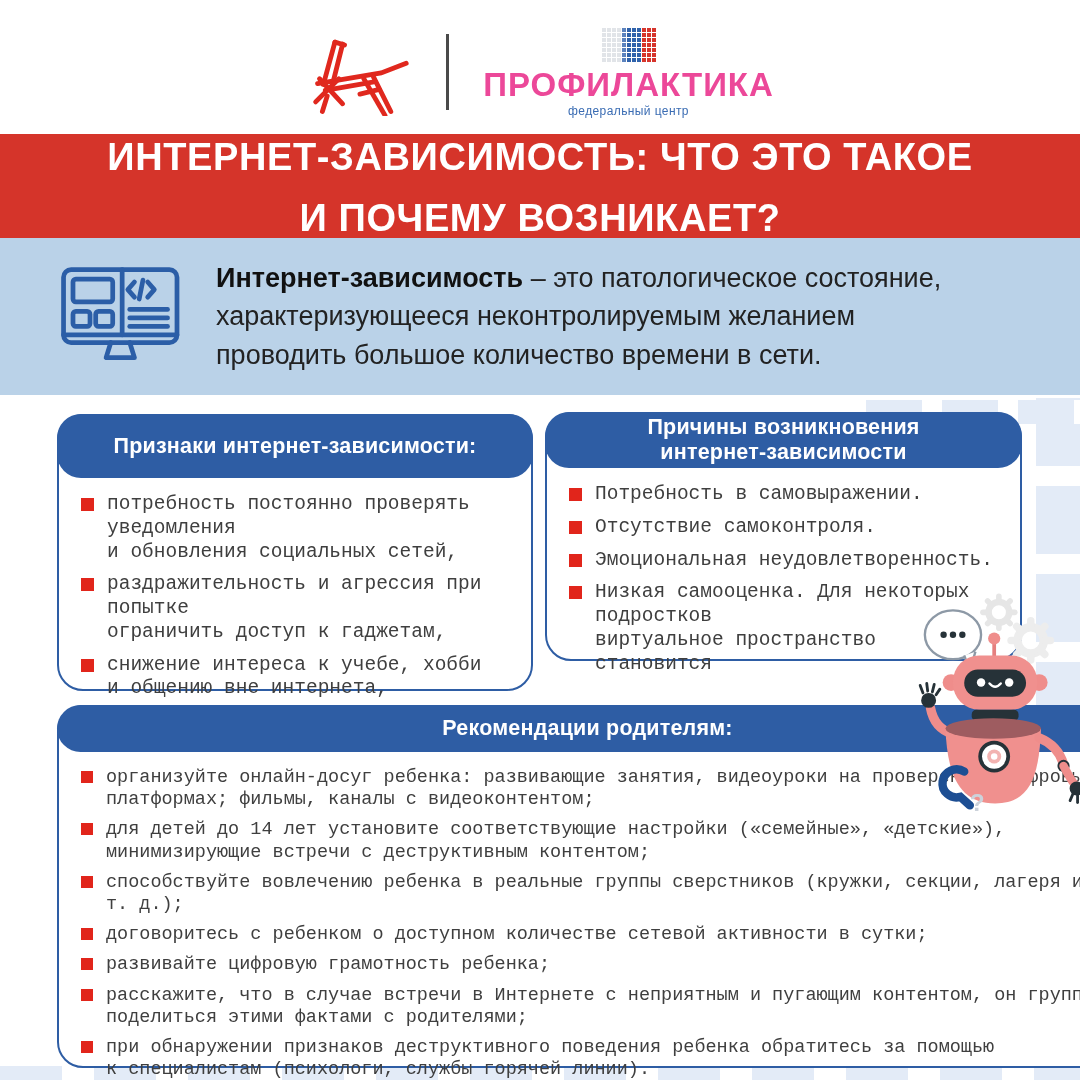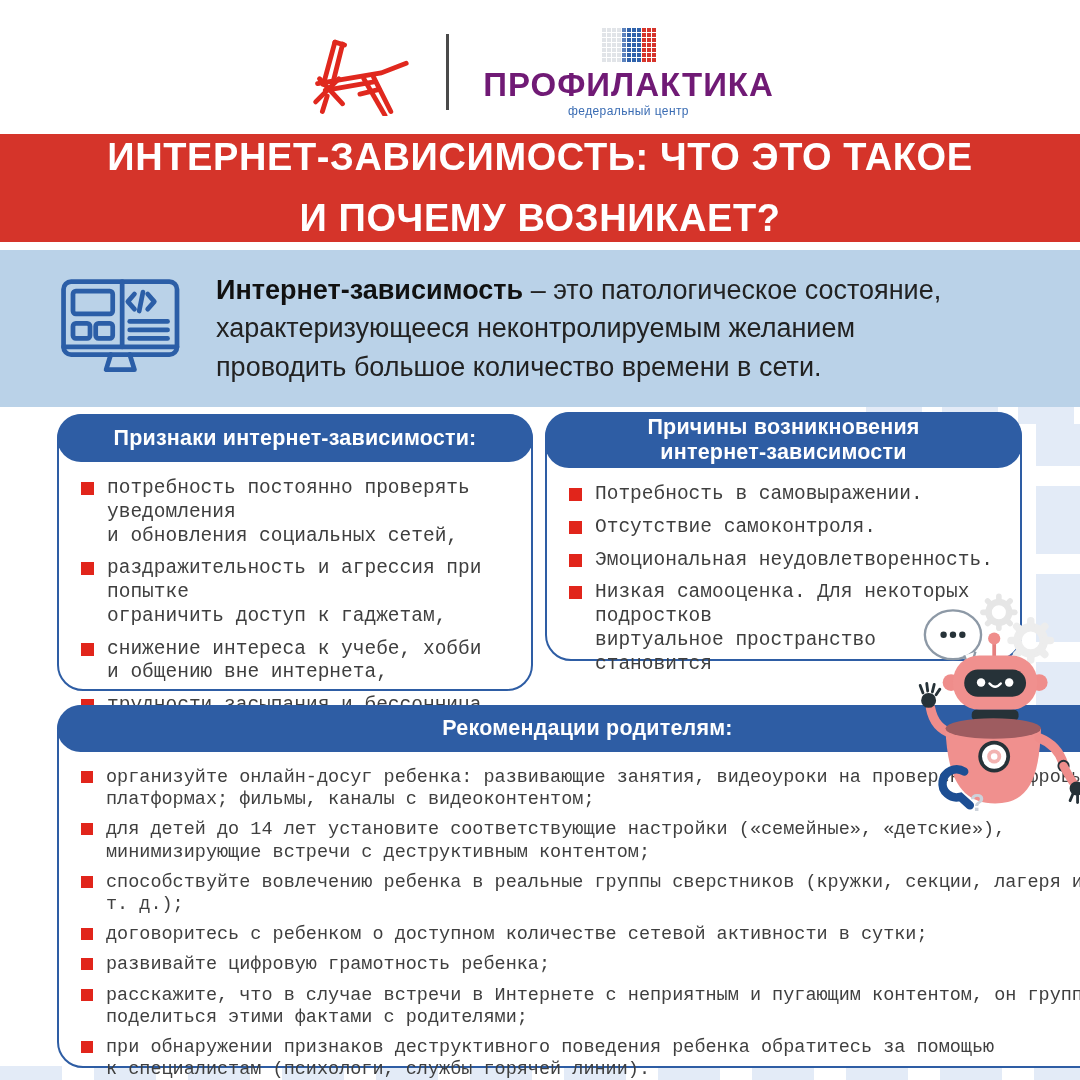--- a/index.html
+++ b/index.html
@@ -15,39 +15,39 @@
   .tile-row-bottom{position:absolute;left:0;top:1066px;width:1080px;height:14px;
     background:repeating-linear-gradient(90deg,#e3ebf7 0 62px,#ffffff 62px 94px);}
   
   .logo-row{position:absolute;top:16px;left:0;width:1080px;height:112px;
     display:flex;align-items:center;justify-content:center;gap:34px;z-index:2;}
   .chair-icon{width:106px;height:88px;flex:none;}
   .logo-divider{width:3px;height:76px;background:#4a4a4a;flex:none;}
   .logo-block{display:flex;flex-direction:column;align-items:center;}
   .pixel-grid{display:grid;grid-template-columns:repeat(11,4px);grid-auto-rows:4px;gap:1px;margin-bottom:6px;}
   .pixel-grid i{display:block;width:4px;height:4px;}
-  .brand{font-size:33px;font-weight:800;color:#701a75;letter-spacing:1px;line-height:1;}
+  .brand{font-size:33px;font-weight:800;color:#ec4899;letter-spacing:1px;line-height:1;}
   .brand-sub{font-size:12px;color:#3a6cb3;margin-top:4px;letter-spacing:0.4px;line-height:1;}
   
   .banner{position:absolute;top:134px;left:0;width:1080px;height:108px;background:#d5342a;
     display:flex;flex-direction:column;align-items:center;justify-content:center;gap:19px;z-index:2;}
   .banner div{color:#ffffff;font-weight:800;font-size:38px;letter-spacing:0.6px;line-height:1.1;}
   
-  .def-band{position:absolute;top:250px;left:0;width:1080px;height:157px;background:#bad2e8;
+  .def-band{position:absolute;top:238px;left:0;width:1080px;height:157px;background:#bad2e8;
     display:flex;align-items:center;padding:0;z-index:2;}
   .monitor-icon{width:138px;height:104px;flex:none;margin-left:56px;}
   .def-text{margin-left:22px;font-size:27px;line-height:1.42;color:#222222;white-space:pre-line;}
   .def-text b{color:#111111;}
   
   .card{position:absolute;background:#ffffff;border:2px solid #2e5da4;border-radius:26px;z-index:3;box-sizing:border-box;}
   .card-header{margin:-2px -2px 0 -2px;background:#2e5da4;border-radius:24px;color:#ffffff;font-weight:700;
     text-align:center;display:flex;align-items:center;justify-content:center;font-size:21.5px;
     white-space:pre-line;line-height:1.15;letter-spacing:0.2px;}
   .card-signs{left:57px;top:414px;width:476px;height:277px;}
-  .card-signs .card-header{height:48px;}
+  .card-signs .card-header{height:64px;}
   .card-causes{left:545px;top:412px;width:477px;height:249px;}
   .card-causes .card-header{height:56px;}
   .card-recs{left:57px;top:705px;width:1061px;height:363px;}
   .card-recs .card-header{height:47px;}
   .card-body{padding:15px 18px 0 22px;font-family:Liberation Mono, monospace;}
   .li{display:flex;gap:13px;margin-bottom:9px;}
   .bullet{flex:none;width:13px;height:13px;background:#e1251b;margin-top:5px;}
   .li-text{font-size:19.5px;line-height:1.22;color:#3f3f3f;white-space:pre-line;}
   .card-recs .bullet{width:12px;height:12px;margin-top:4px;}
   .card-recs .li-text{font-size:18.5px;line-height:1.2;}

